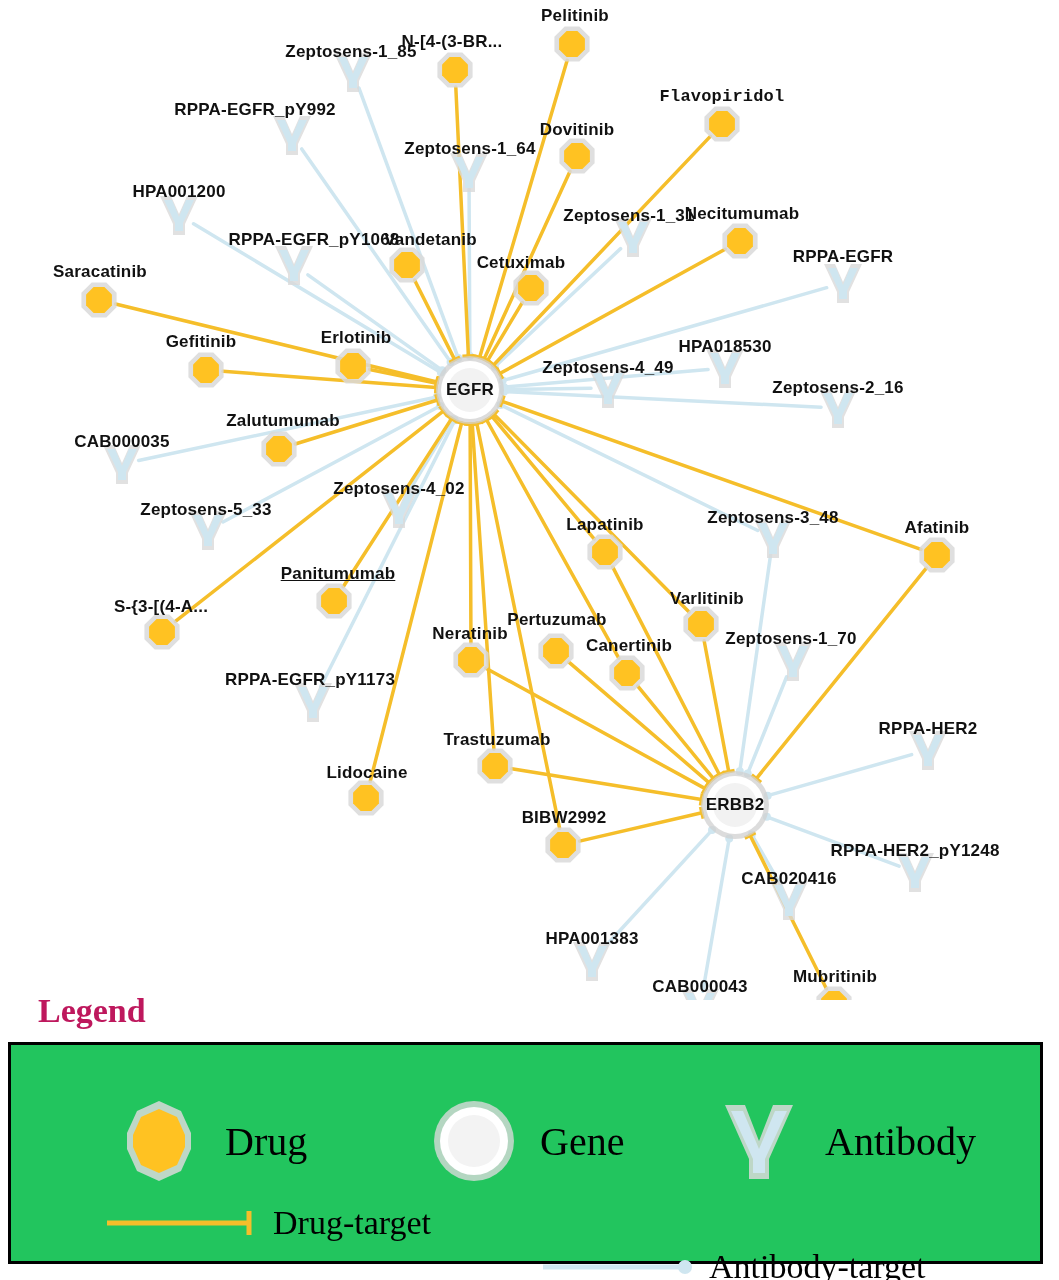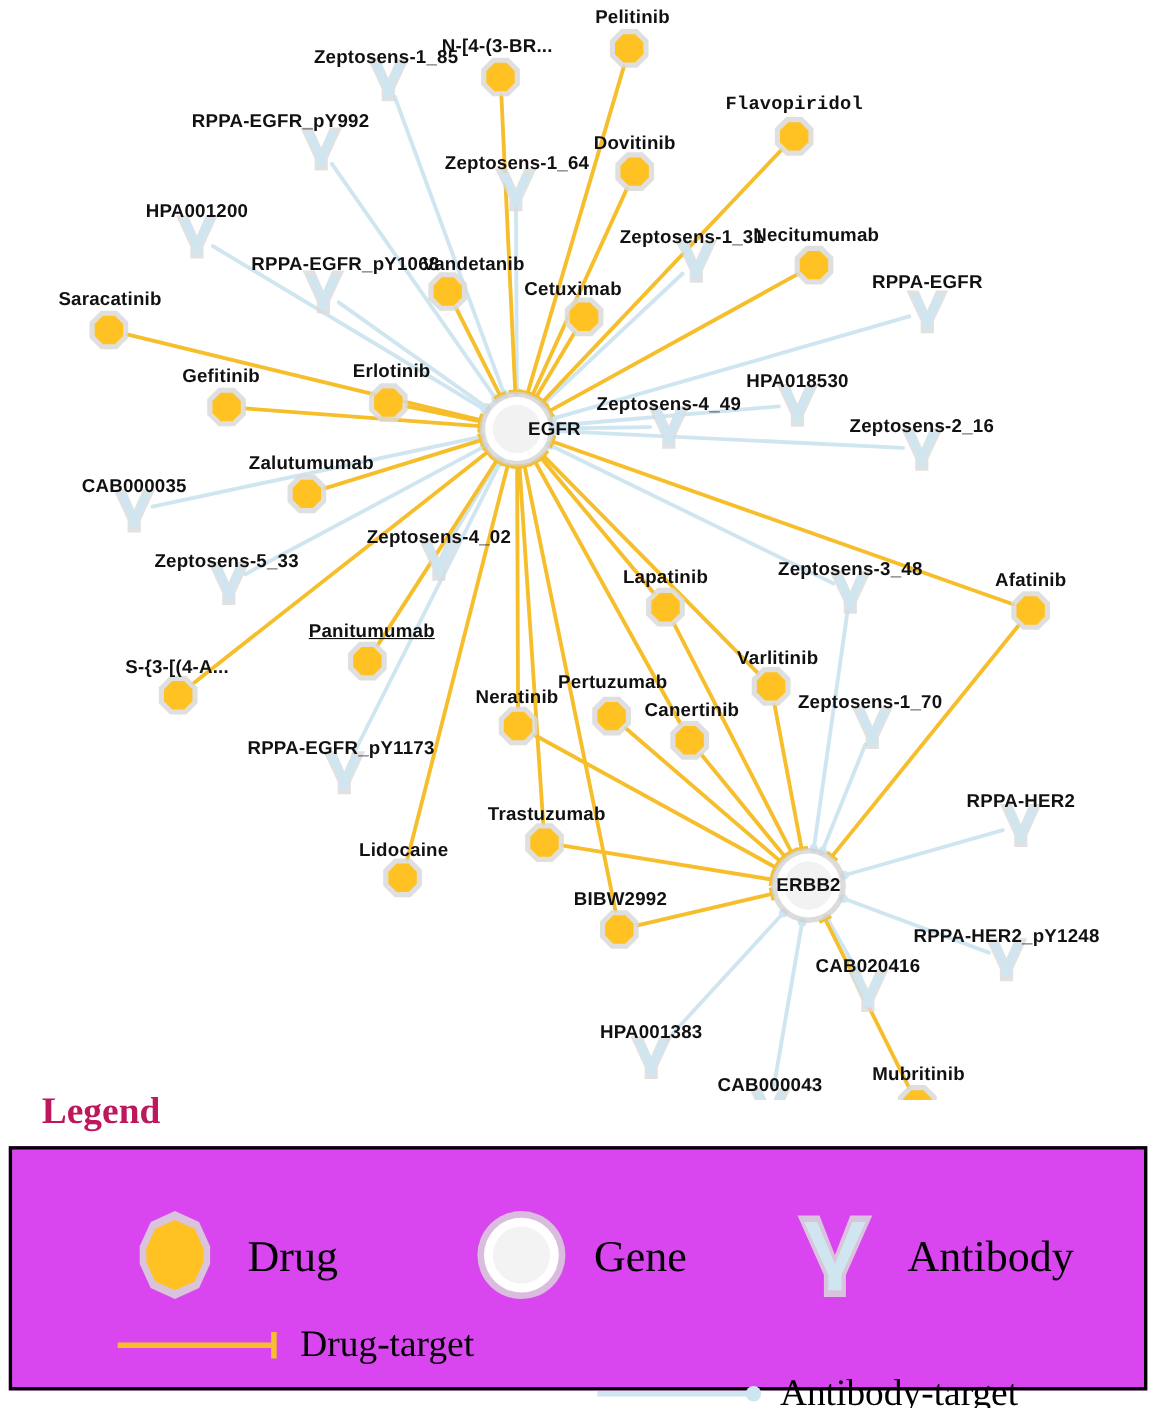--- a/index.html
+++ b/index.html
@@ -41,21 +41,21 @@
     font-weight: bold;
     color: #be185d;
   }
   #legend-box {
     position: absolute;
     left: 8px;
     top: 1042px;
     width: 1035px;
     height: 222px;
     border: 3px solid #000;
-    background: #d946ef;
+    background: #22c55e;
     box-sizing: border-box;
   }
   .legend-row1 {
     position: absolute;
     top: 38px;
     left: 0;
     width: 100%;
     height: 110px;
   }
   .legend-item {
@@ -530,21 +530,21 @@
       <div class="node-label" style="left: 338px; top: 574px; text-decoration: underline;">Panitumumab</div>
       <div class="node-label" style="left: 707px; top: 599px;">Varlitinib</div>
       <div class="node-label" style="left: 161px; top: 607px;">S-{3-[(4-A...</div>
       <div class="node-label" style="left: 557px; top: 620px;">Pertuzumab</div>
       <div class="node-label" style="left: 470px; top: 634px;">Neratinib</div>
       <div class="node-label" style="left: 629px; top: 646px;">Canertinib</div>
       <div class="node-label" style="left: 497px; top: 740px;">Trastuzumab</div>
       <div class="node-label" style="left: 367px; top: 773px;">Lidocaine</div>
       <div class="node-label" style="left: 564px; top: 818px;">BIBW2992</div>
       <div class="node-label" style="left: 835px; top: 977px;">Mubritinib</div>
-      <div class="node-label" style="left: 470px; top: 390px; margin-left: 34px;">EGFR</div>
+      <div class="node-label" style="left: 470px; top: 390px;">EGFR</div>
       <div class="node-label" style="left: 735px; top: 805px;">ERBB2</div>
     </div>
 </div>
 
 <div id="legend-title">Legend</div>
 
 <div id="legend-box">
   <div class="legend-row1">
     <div class="legend-item" style="left:100px; top:10px;">
       <svg width="96" height="96">

